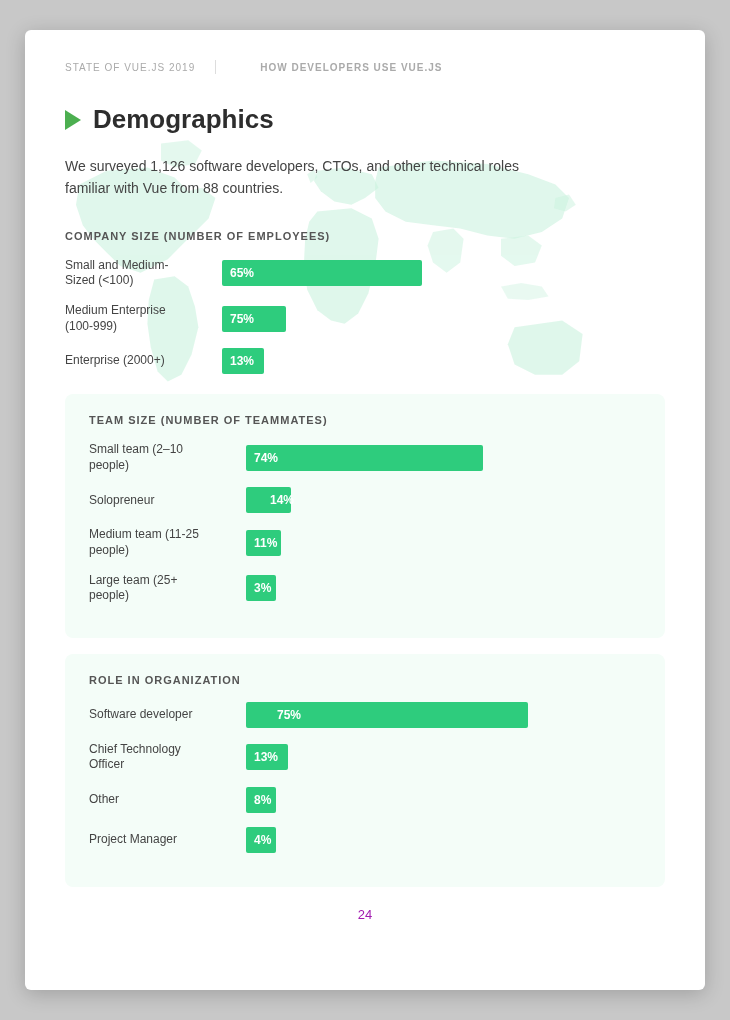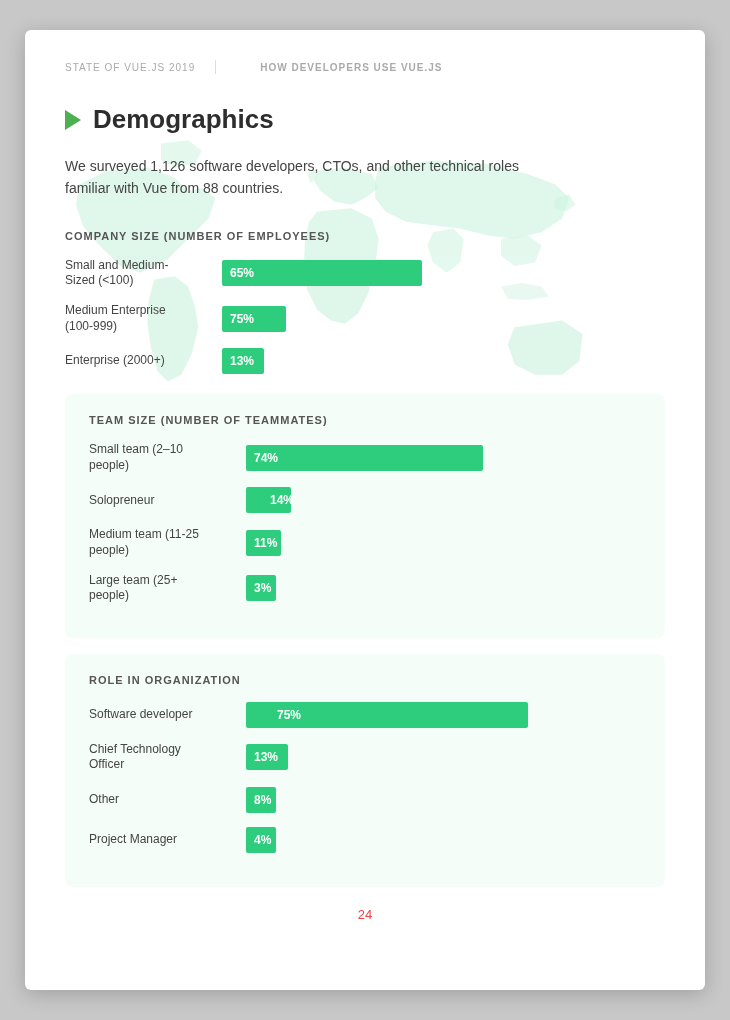--- a/index.html
+++ b/index.html
@@ -141,21 +141,21 @@
     .card-section {
       background: #f4fdf8;
       border-radius: 8px;
       padding: 20px 24px;
       margin-bottom: 16px;
     }
 
     .page-number {
       text-align: center;
       font-size: 13px;
-      color: #ef4444;
+      color: #a21caf;
       margin-top: 20px;
     }
 
     
     .map-svg {
       width: 100%;
       height: 100%;
     }
   </style>
 </head>

